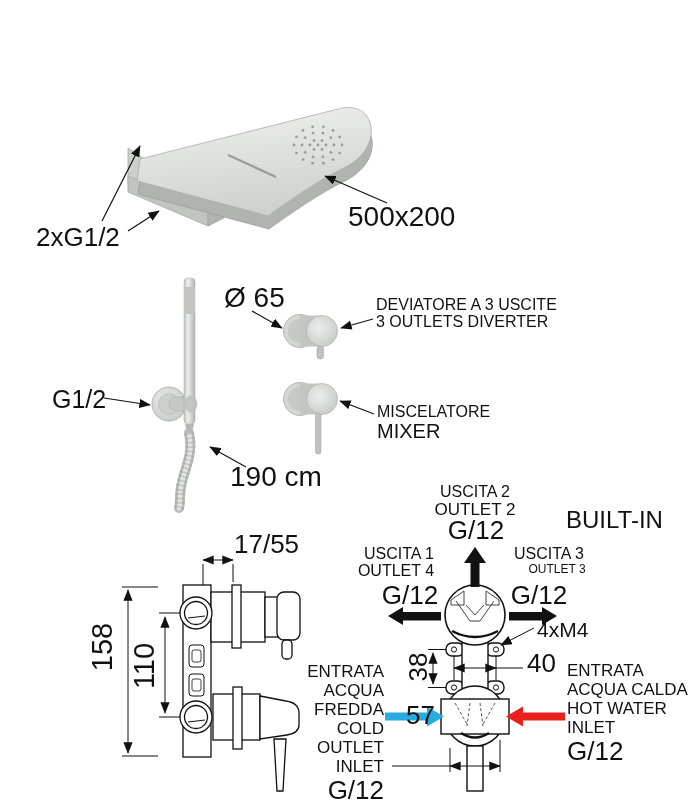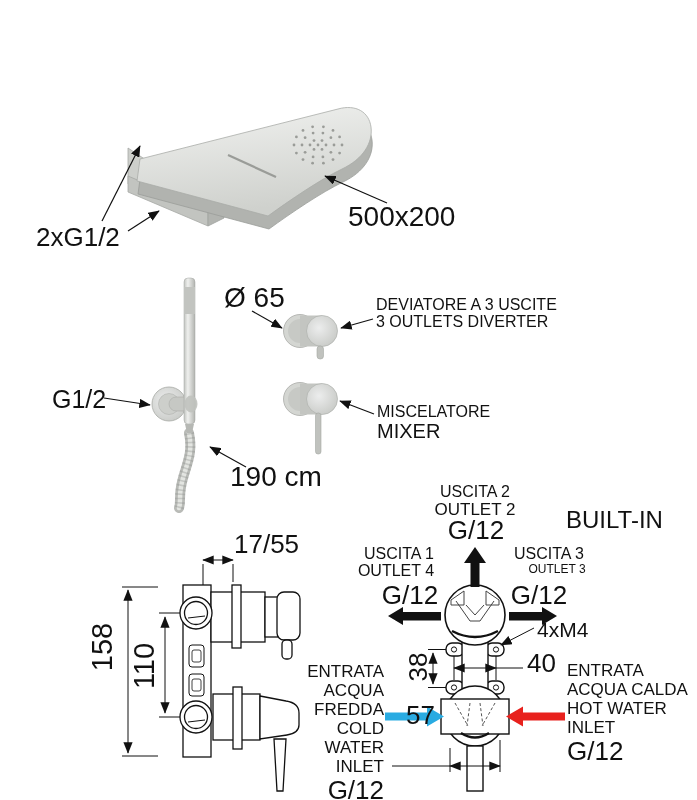--- a/index.html
+++ b/index.html
@@ -247,21 +247,21 @@
   <div class="lbl" style="left:406px;top:702px;font-size:26px">57</div>
   <div class="lbl" style="left:234px;top:531px;font-size:26px">17/55</div>
   <div class="rot" style="left:418px;top:667px;font-size:26px">38</div>
   <div class="rot" style="left:102px;top:647px;font-size:29px">158</div>
   <div class="rot" style="left:144px;top:666px;font-size:29px">110</div>
 
   <div class="lbl rgt" style="left:384px;top:663px;font-size:17px">ENTRATA</div>
   <div class="lbl rgt" style="left:384px;top:682px;font-size:17px">ACQUA</div>
   <div class="lbl rgt" style="left:384px;top:701px;font-size:17px">FREDDA</div>
   <div class="lbl rgt it" style="left:384px;top:720px;font-size:17px">COLD</div>
-  <div class="lbl rgt it" style="left:384px;top:739px;font-size:17px">WATER</div>
+  <div class="lbl rgt it" style="left:384px;top:739px;font-size:17px">OUTLET</div>
   <div class="lbl rgt it" style="left:384px;top:758px;font-size:17px">INLET</div>
   <div class="lbl rgt" style="left:384px;top:777px;font-size:26px">G/12</div>
 
   <div class="lbl" style="left:567px;top:662px;font-size:17px">ENTRATA</div>
   <div class="lbl" style="left:567px;top:681px;font-size:17px">ACQUA CALDA</div>
   <div class="lbl it" style="left:567px;top:700px;font-size:17px">HOT WATER</div>
   <div class="lbl it" style="left:567px;top:719px;font-size:17px">INLET</div>
   <div class="lbl" style="left:567px;top:738px;font-size:26px">G/12</div>
 
 </div>

